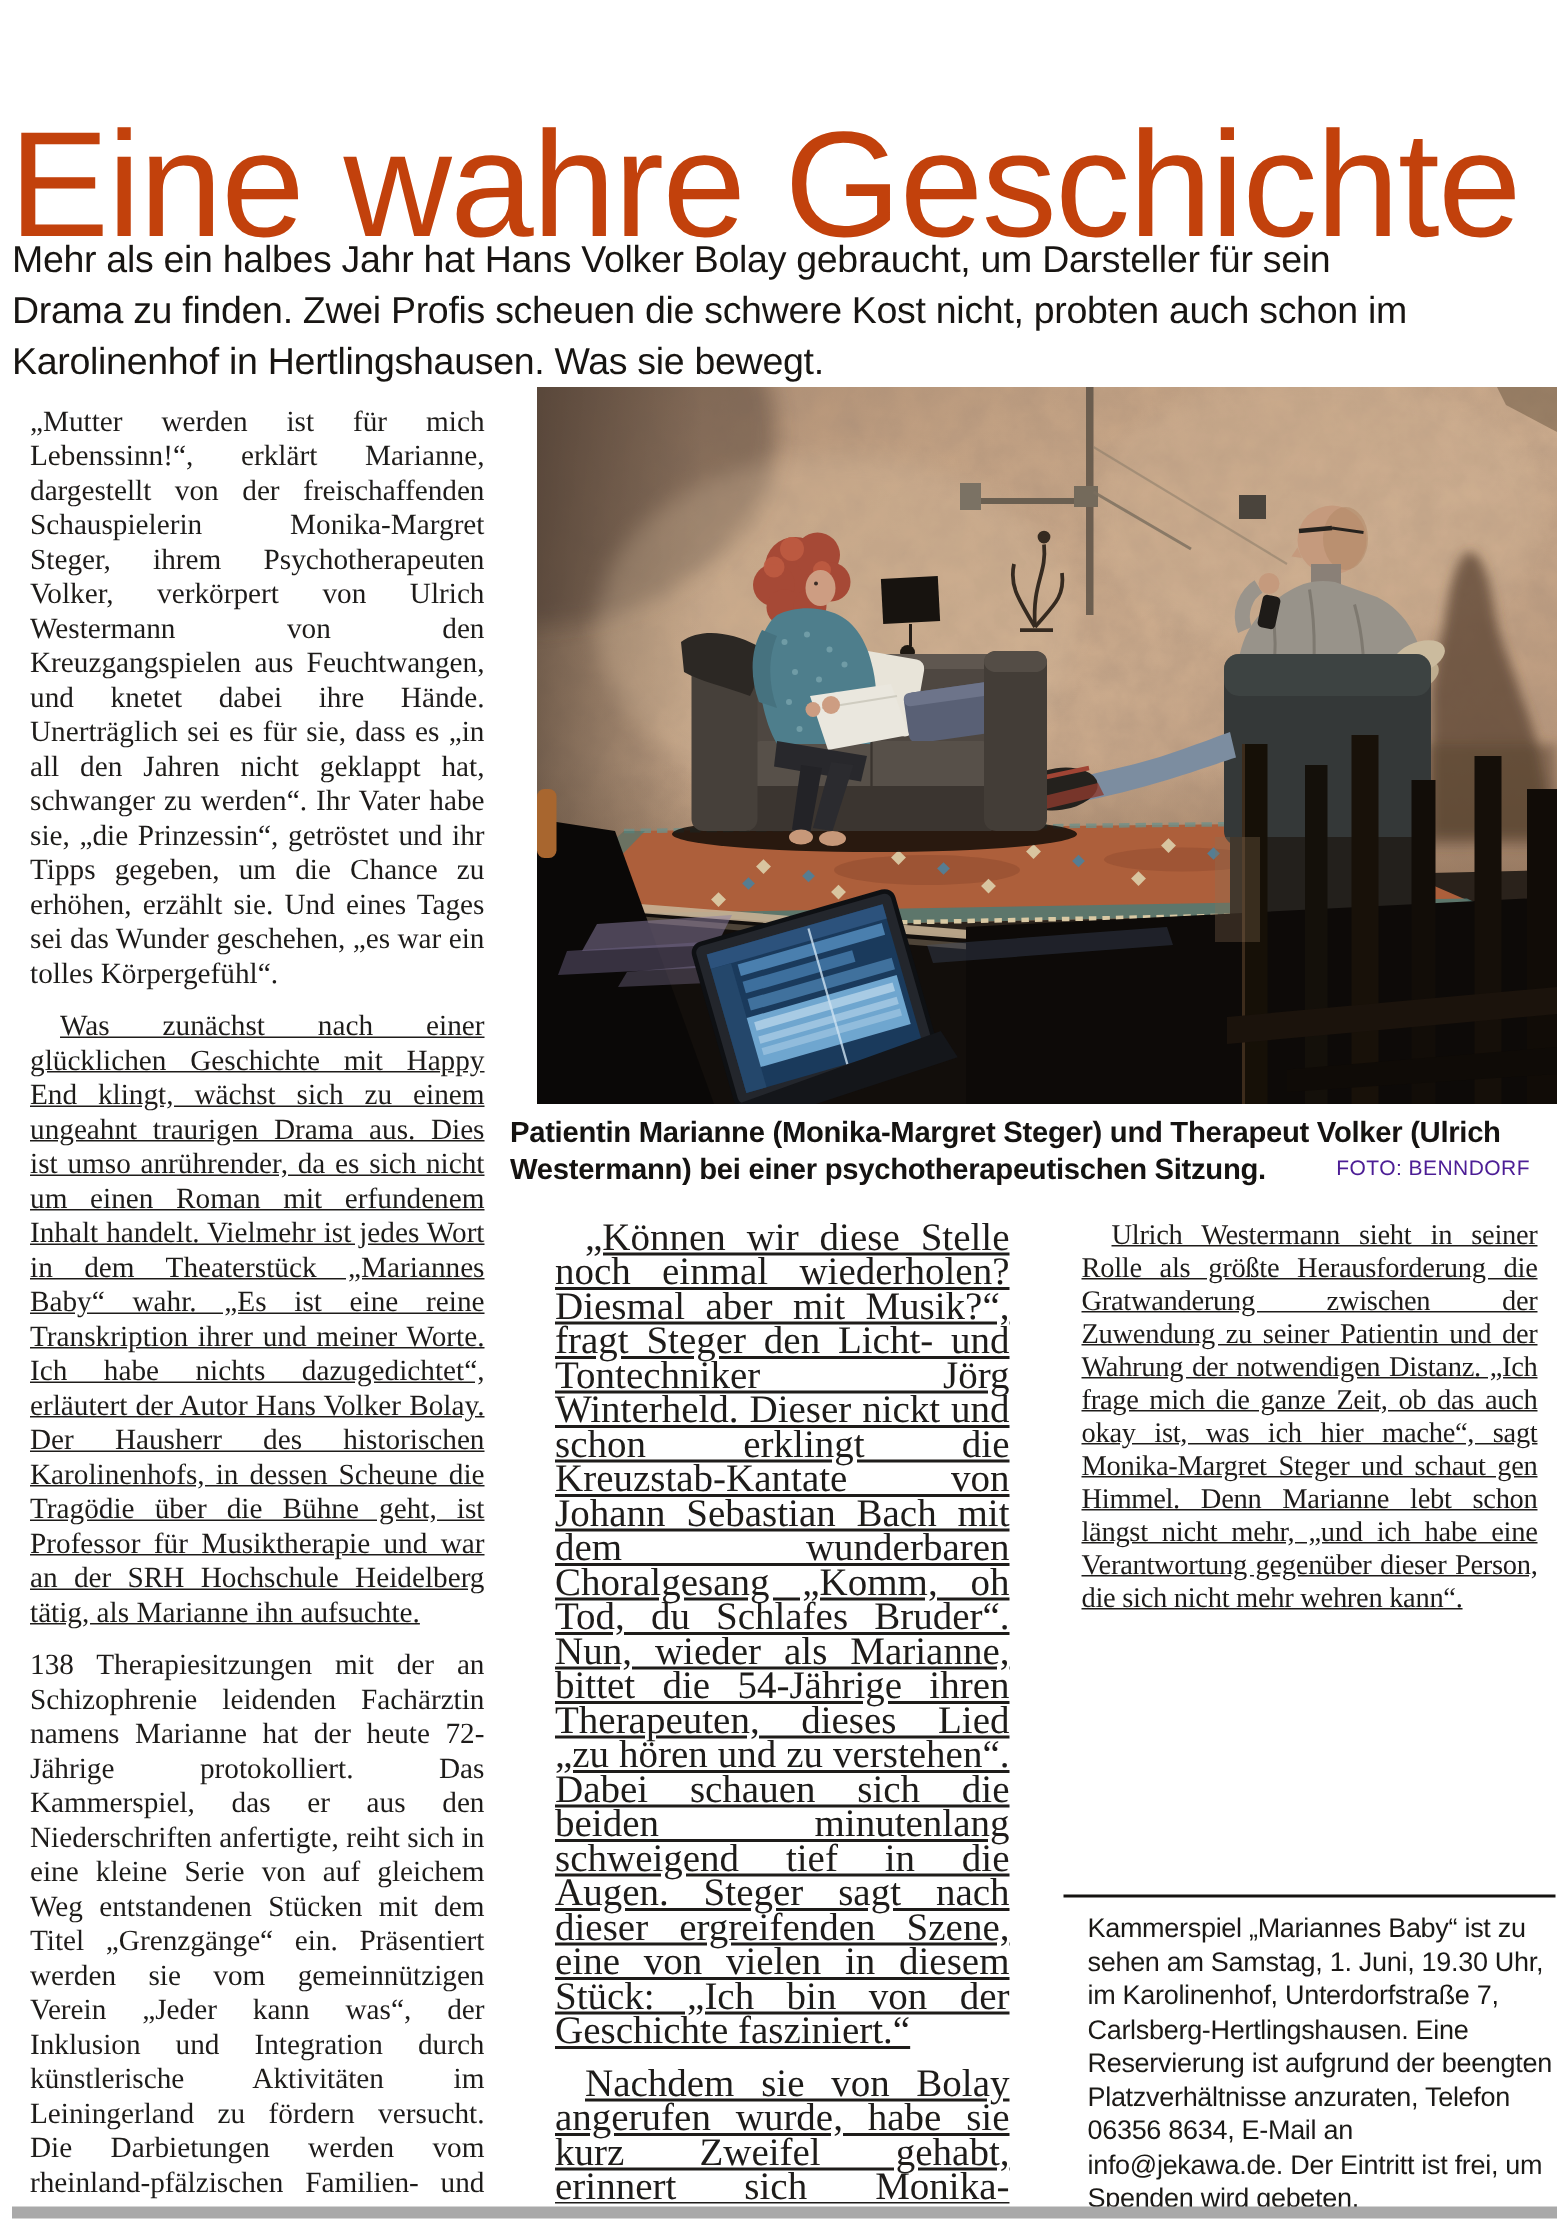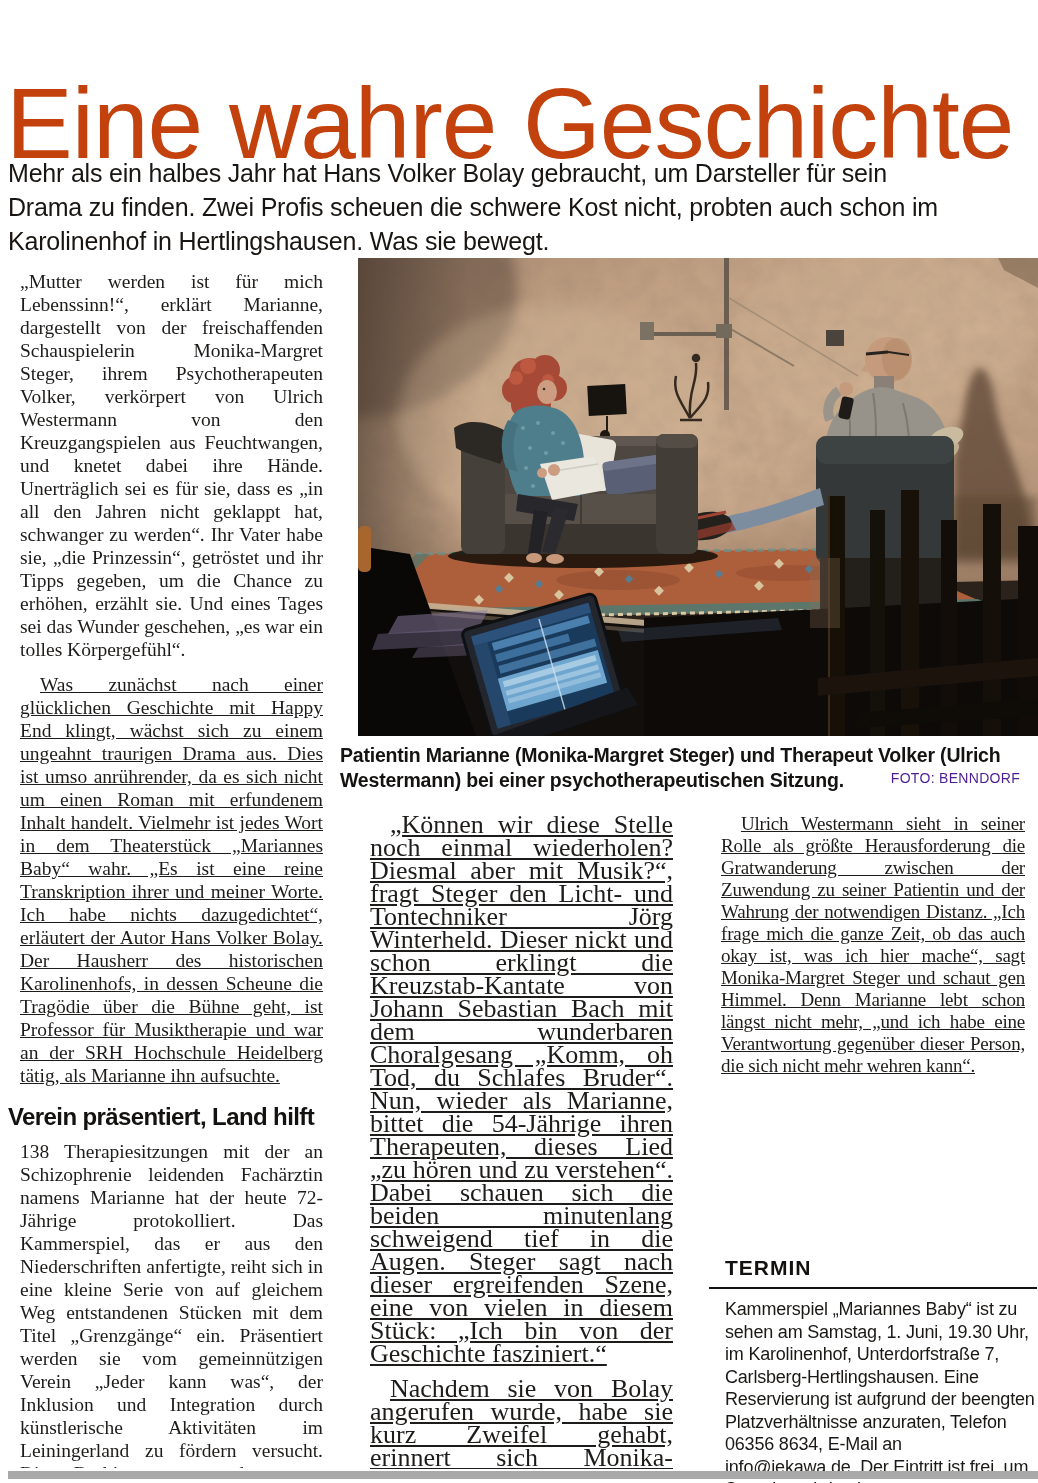--- a/index.html
+++ b/index.html
@@ -72,21 +72,20 @@
 </head>
 <body>
 
 <h1 class="headline">Eine wahre Geschichte</h1>
 
 <div class="lead">Mehr als ein halbes Jahr hat Hans Volker Bolay gebraucht, um Darsteller für sein Drama zu finden. Zwei Profis scheuen die schwere Kost nicht, probten auch schon im Karolinenhof in Hertlingshausen. Was sie bewegt.</div>
 
 <div class="col" id="col1">
   <p>„Mutter werden ist für mich Lebenssinn!“, erklärt Marianne, dargestellt von der freischaffenden Schauspielerin Monika-Margret Steger, ihrem Psychotherapeuten Volker, verkörpert von Ulrich Westermann von den Kreuzgangspielen aus Feuchtwangen, und knetet dabei ihre Hände. Unerträglich sei es für sie, dass es „in all den Jahren nicht geklappt hat, schwanger zu werden“. Ihr Vater habe sie, „die Prinzessin“, getröstet und ihr Tipps gegeben, um die Chance zu erhöhen, erzählt sie. Und eines Tages sei das Wunder geschehen, „es war ein tolles Körpergefühl“.</p>
   <p class="indent">Was zunächst nach einer glücklichen Geschichte mit Happy End klingt, wächst sich zu einem ungeahnt traurigen Drama aus. Dies ist umso anrührender, da es sich nicht um einen Roman mit erfundenem Inhalt handelt. Vielmehr ist jedes Wort in dem Theaterstück „Mariannes Baby“ wahr. „Es ist eine reine Transkription ihrer und meiner Worte. Ich habe nichts dazugedichtet“, erläutert der Autor Hans Volker Bolay. Der Hausherr des historischen Karolinenhofs, in dessen Scheune die Tragödie über die Bühne geht, ist Professor für Musiktherapie und war an der SRH Hochschule Heidelberg tätig, als Marianne ihn aufsuchte.</p>
-  <h2 class="subheading">Verein präsentiert, Land hilft</h2>
   <p>138 Therapiesitzungen mit der an Schizophrenie leidenden Fachärztin namens Marianne hat der heute 72-Jährige protokolliert. Das Kammerspiel, das er aus den Niederschriften anfertigte, reiht sich in eine kleine Serie von auf gleichem Weg entstandenen Stücken mit dem Titel „Grenzgänge“ ein. Präsentiert werden sie vom gemeinnützigen Verein „Jeder kann was“, der Inklusion und Integration durch künstlerische Aktivitäten im Leiningerland zu fördern versucht. Die Darbietungen werden vom rheinland-pfälzischen Familien- und Kulturministerium gefördert.</p>
 </div>
 
 <div class="photo-frame">
   <svg width="680" height="478" viewBox="0 0 680 478" xmlns="http://www.w3.org/2000/svg">
     <defs>
       <linearGradient id="wallg" x1="0" y1="0" x2="1" y2="1">
         <stop offset="0" stop-color="#a8886e"></stop>
         <stop offset="0.25" stop-color="#c2a183"></stop>
         <stop offset="0.55" stop-color="#cbab8d"></stop>
@@ -329,18 +328,17 @@
 <div class="col" id="col2">
   <p class="indent">„Können wir diese Stelle noch einmal wiederholen? Diesmal aber mit Musik?“, fragt Steger den Licht- und Tontechniker Jörg Winterheld. Dieser nickt und schon erklingt die Kreuzstab-Kantate von Johann Sebastian Bach mit dem wunderbaren Choralgesang „Komm, oh Tod, du Schlafes Bruder“. Nun, wieder als Marianne, bittet die 54-Jährige ihren Therapeuten, dieses Lied „zu hören und zu verstehen“. Dabei schauen sich die beiden minutenlang schweigend tief in die Augen. Steger sagt nach dieser ergreifenden Szene, eine von vielen in diesem Stück: „Ich bin von der Geschichte fasziniert.“</p>
   <p class="indent">Nachdem sie von Bolay angerufen wurde, habe sie kurz Zweifel gehabt, erinnert sich Monika-Margret Steger. Aber schnell sei dann doch klar gewesen, dass sie den Auftrag annimmt. Als Partner für das Zwei-Personen-Drama suchte sie sich Westermann aus, mit dem sie mal auf dem Heidelberger Stückemarkt zusammen aufgetreten sei. „Da wusste ich, das passt“, sagt die gebürtige Bayerin, die regelmäßig Engagements im Zimmertheater Speyer und im Neuen En-</p>
 </div>
 
 <div class="col" id="col3">
   <p class="indent">Ulrich Westermann sieht in seiner Rolle als größte Herausforderung die Gratwanderung zwischen der Zuwendung zu seiner Patientin und der Wahrung der notwendigen Distanz. „Ich frage mich die ganze Zeit, ob das auch okay ist, was ich hier mache“, sagt Monika-Margret Steger und schaut gen Himmel. Denn Marianne lebt schon längst nicht mehr, „und ich habe eine Verantwortung gegenüber dieser Person, die sich nicht mehr wehren kann“.</p>
 </div>
 
 <div class="termin">
-  <div class="termin-title">TERMIN</div>
   <hr class="termin-rule">
   <p class="termin-text">Kammerspiel „Mariannes Baby“ ist zu sehen am Samstag, 1. Juni, 19.30 Uhr, im Karolinenhof, Unterdorfstraße 7, Carlsberg-Hertlingshausen. Eine Reservierung ist aufgrund der beengten Platzverhältnisse anzuraten, Telefon 06356 8634, E-Mail an info@jekawa.de. Der Eintritt ist frei, um Spenden wird gebeten.</p>
 </div>
 
 <div class="bottom-bar"></div>
 
 </body></html>

